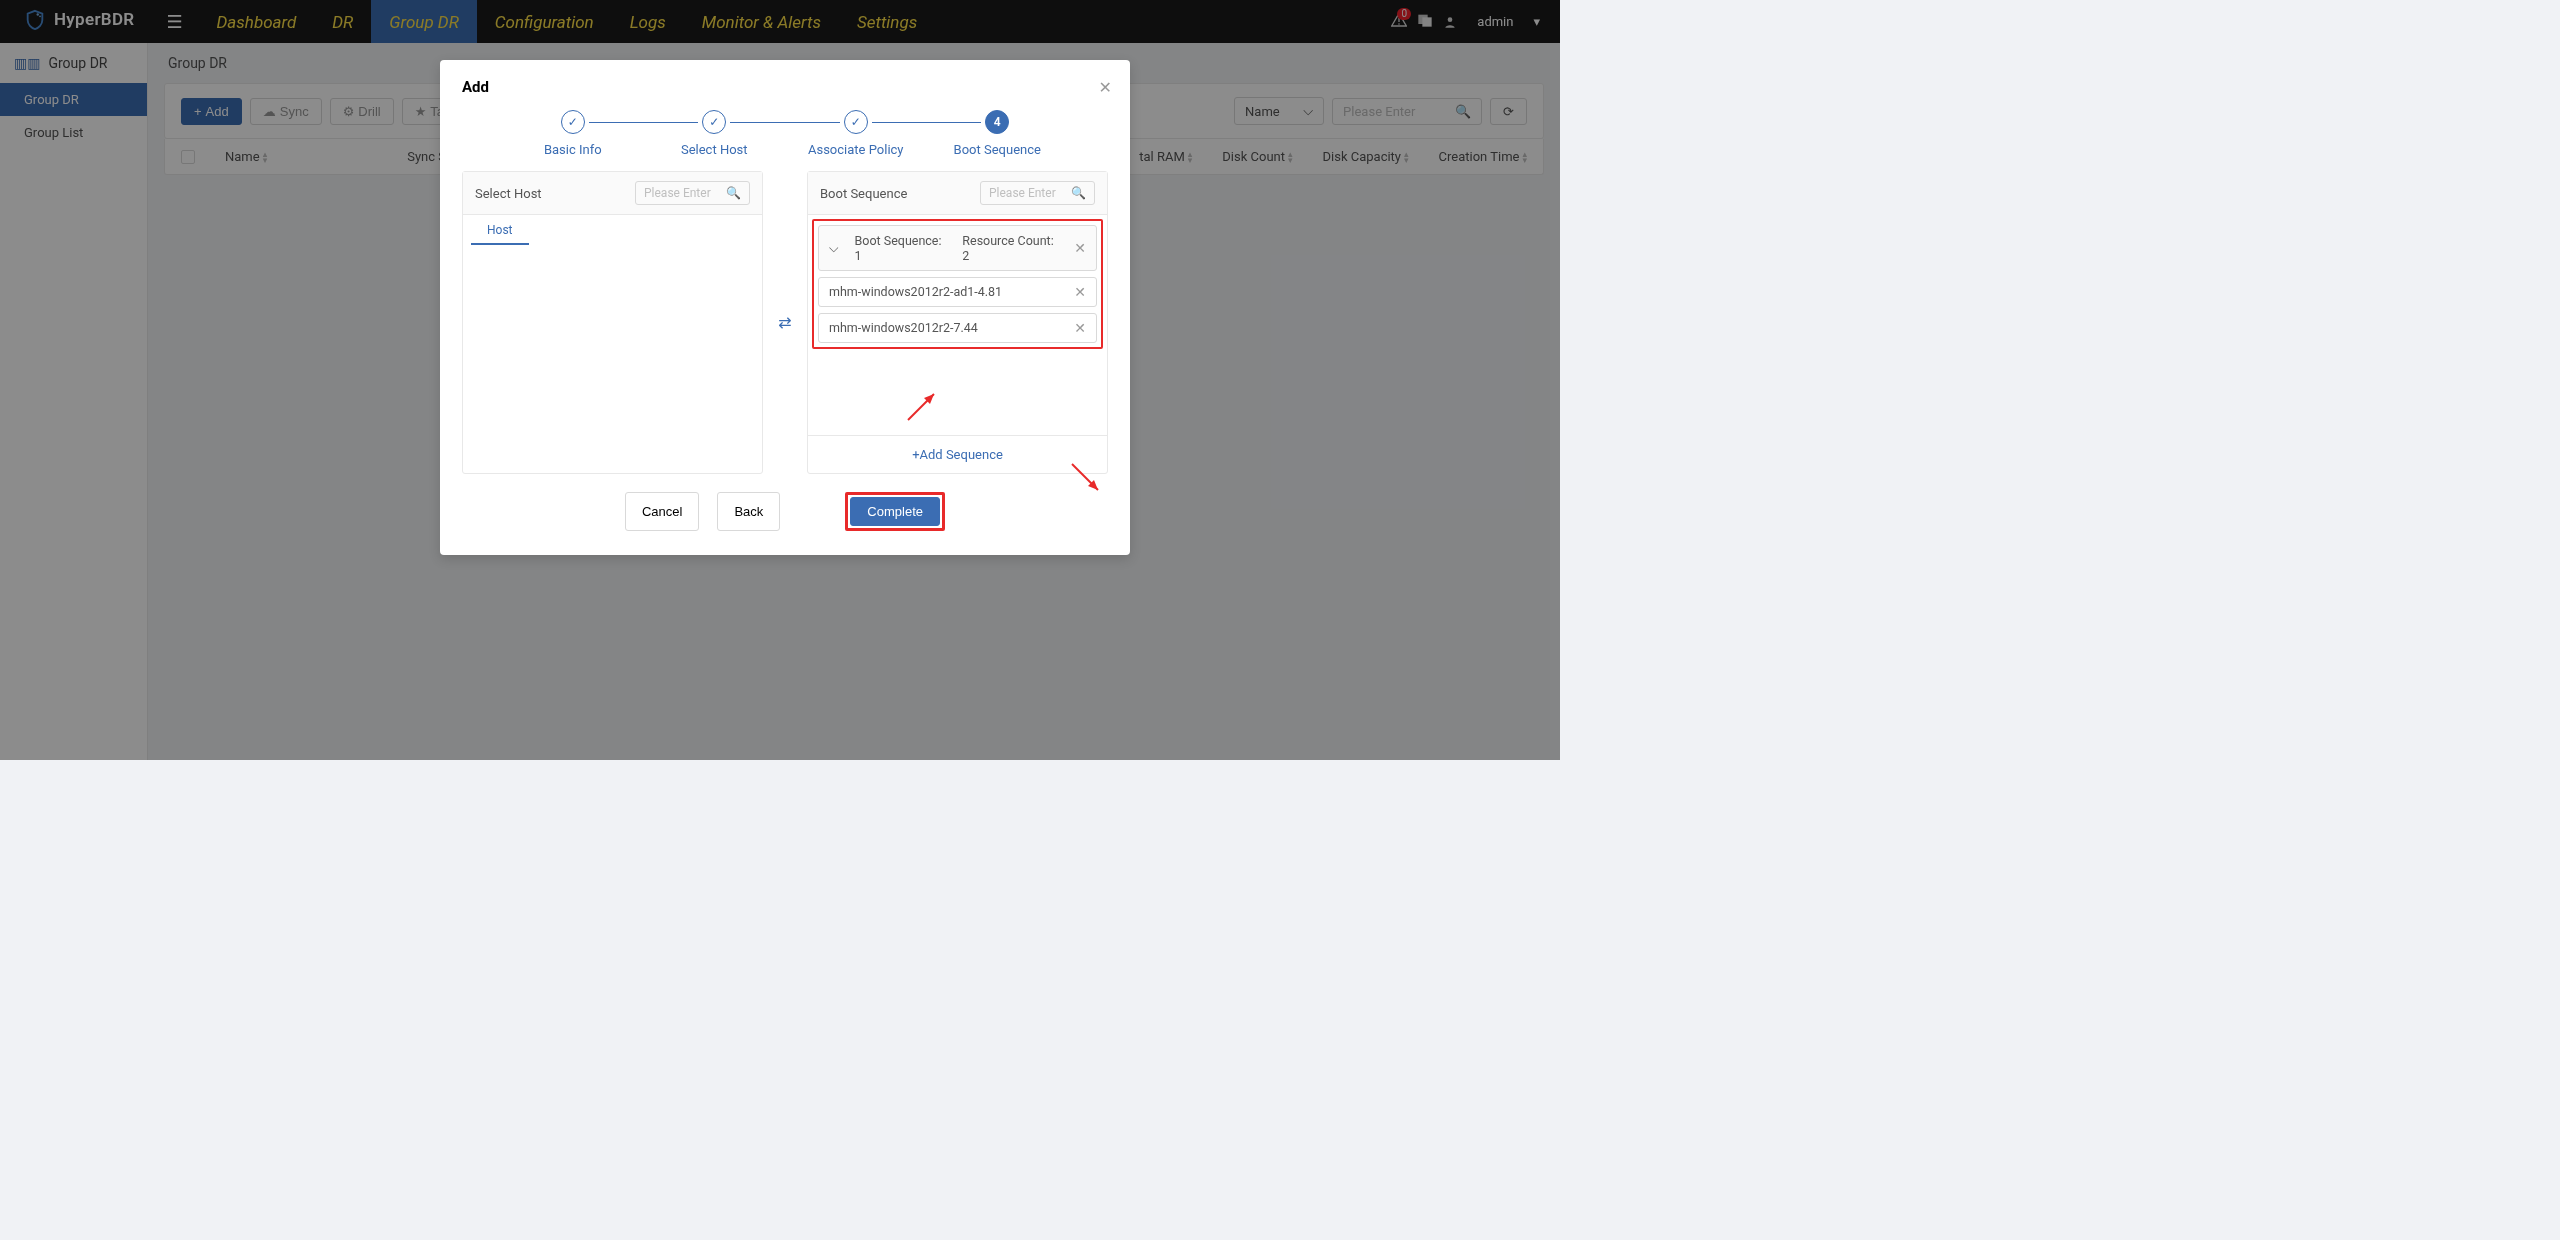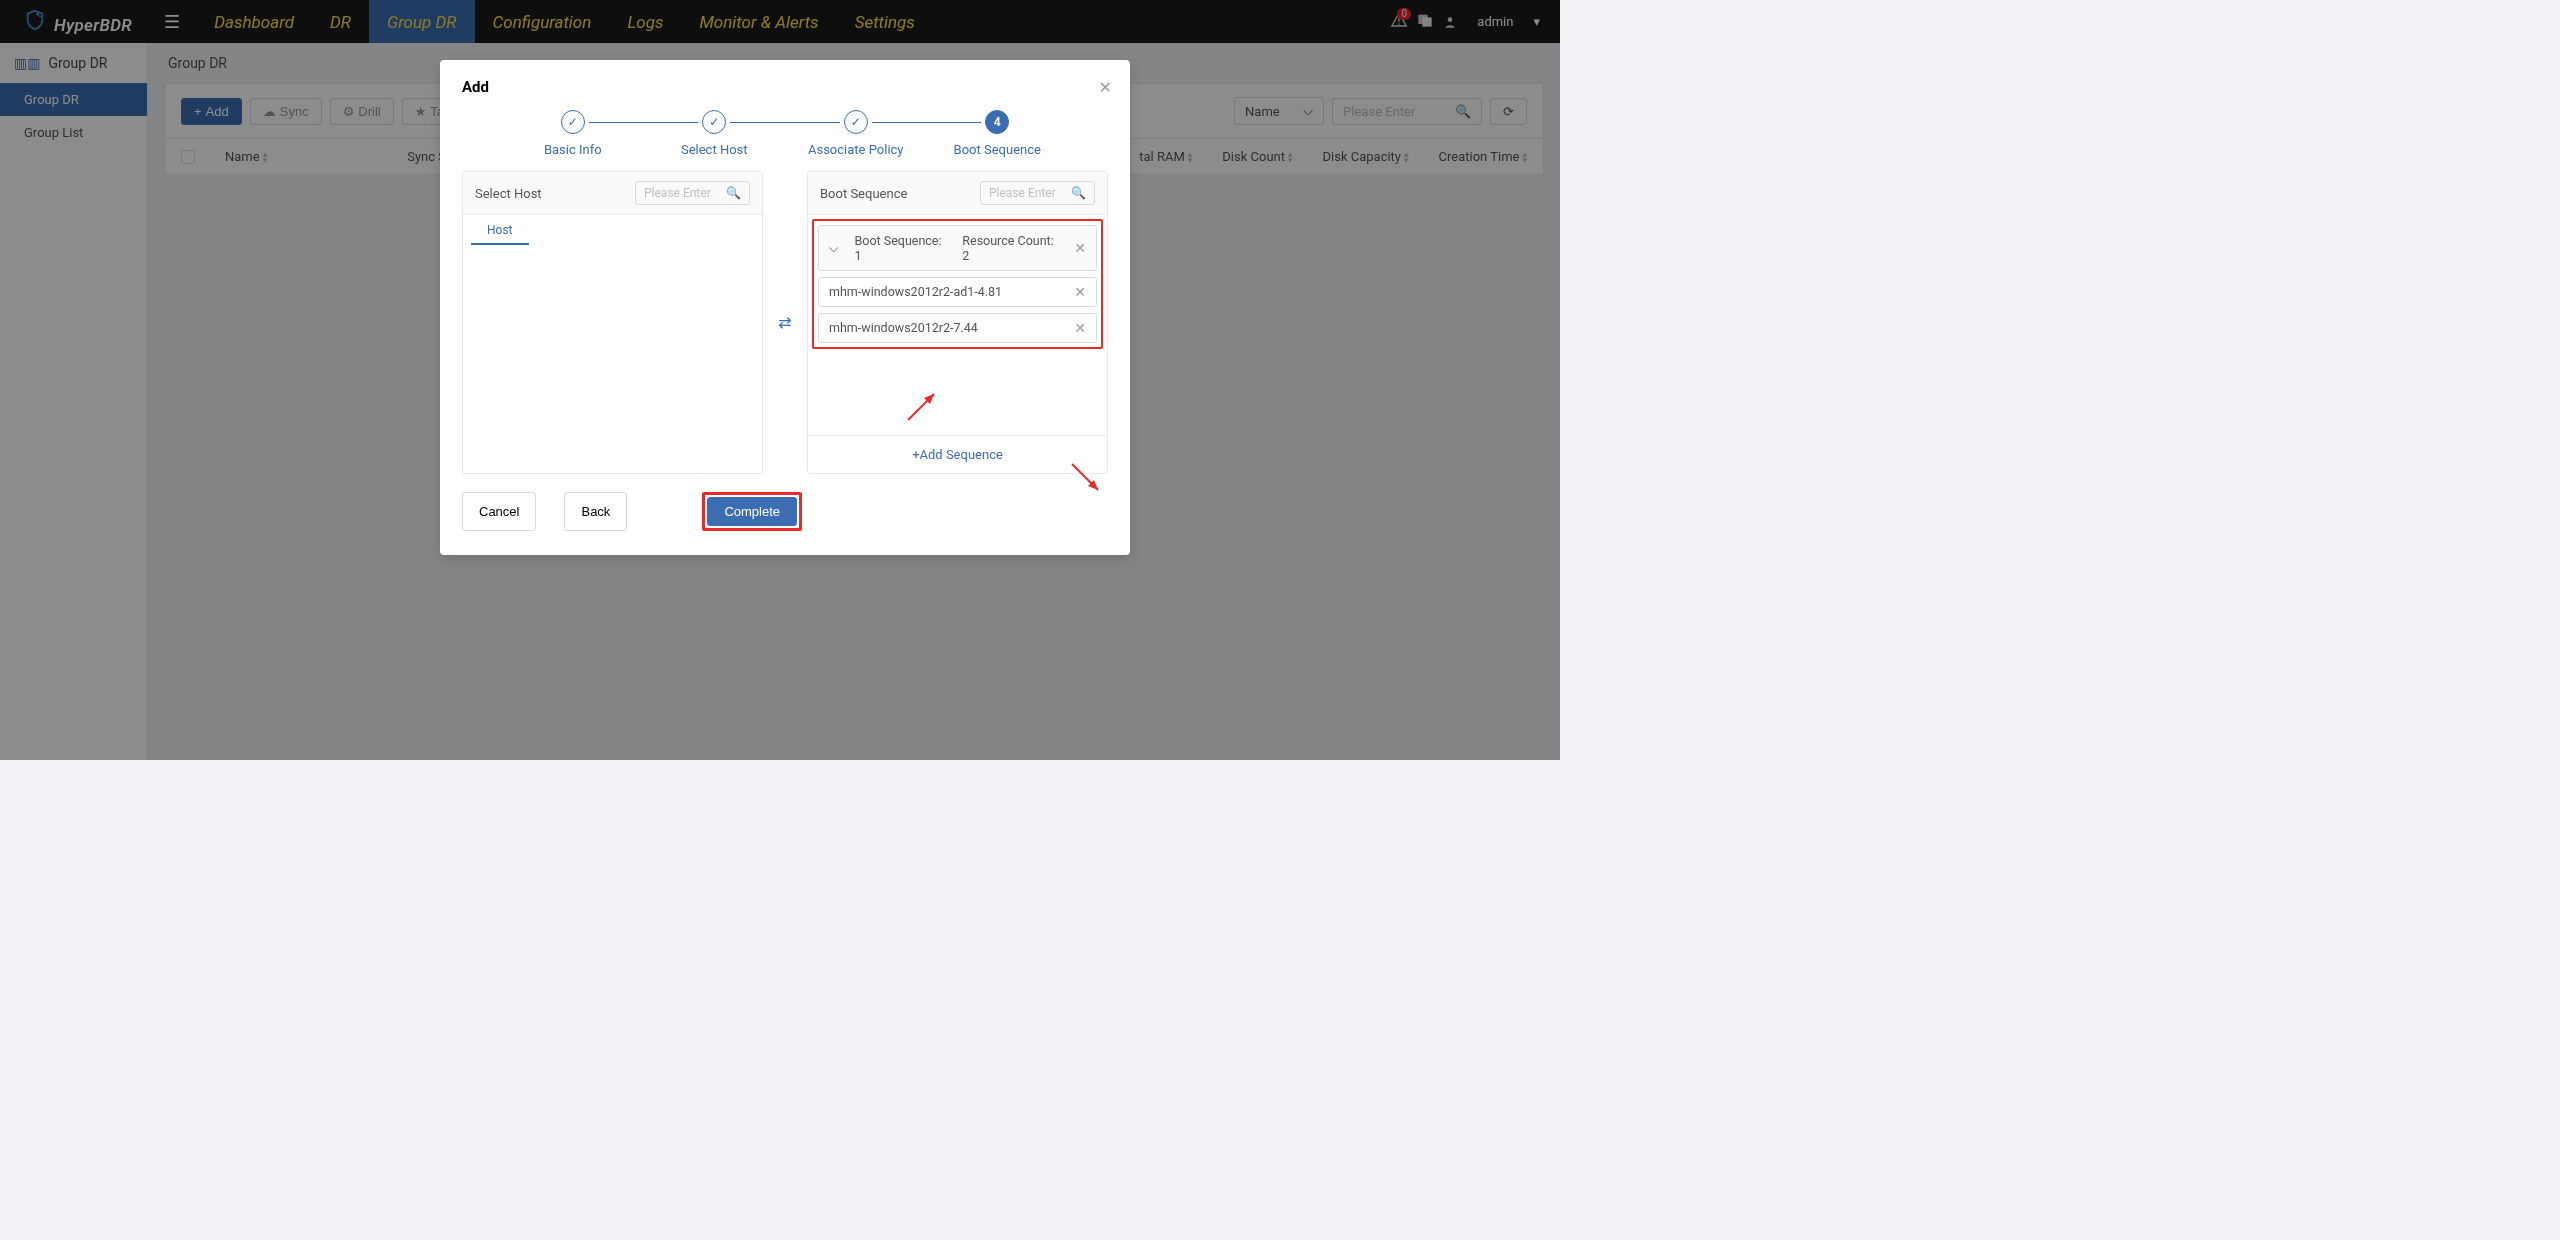--- a/index.html
+++ b/index.html
@@ -1,20 +1,20 @@
 <!DOCTYPE html>
 <html><head>
 <meta charset="utf-8">
 <style>
 * { box-sizing: border-box; margin: 0; padding: 0; }
 body { font-family: -apple-system, BlinkMacSystemFont, "Segoe UI", Roboto, "Helvetica Neue", Arial, sans-serif; font-size: 14px; background: #f0f2f5; position: relative; width: 1560px; height: 760px; overflow: hidden; }
 
 
 .topnav { background: #1a1a1a; height: 43px; display: flex; align-items: center; color: #fff; }
-.brand { display: flex; align-items: flex-end; padding: 0 16px 0 24px; font-weight: 600; font-size: 17px; letter-spacing: .3px; gap: 8px; font-style: italic; }
+.brand { display: flex; align-items: flex-start; padding: 0 16px 0 24px; font-weight: 600; font-size: 17px; letter-spacing: .3px; gap: 8px; }
 .brand-icon { width: 22px; height: 22px; }
 .hamburger { padding: 0 16px; font-size: 18px; cursor: pointer; }
 .navlinks { display: flex; height: 100%; }
 .navlink { display: flex; align-items: center; padding: 0 18px; color: #fde047; font-size: 17px; cursor: pointer; font-style: italic; }
 .navlink.active { background: #3b6db3; }
 .right { margin-left: auto; display: flex; align-items: center; gap: 10px; padding-right: 20px; }
 .badge-wrap { position: relative; }
 .badge { position: absolute; top: -4px; right: -4px; background: #f5222d; color: #fff; border-radius: 8px; font-size: 10px; padding: 0 4px; line-height: 12px; min-width: 14px; text-align: center; }
 .user { display: flex; align-items: center; gap: 20px; font-size: 13px; cursor: pointer; }
 
@@ -63,21 +63,21 @@
 
 .seqhi { border: 2.5px solid #e82a2a; margin: 4px; padding: 4px; border-radius: 2px; }
 .seqgrp { border: 1px solid #d9d9d9; background: #fafafa; border-radius: 3px; padding: 7px 10px; display: flex; align-items: center; gap: 16px; font-size: 12.5px; color: #555; cursor: pointer; }
 .seqgrp .x { margin-left: auto; cursor: pointer; color: #999; font-size: 14px; }
 .seqitem { border: 1px solid #d9d9d9; background: #fff; border-radius: 3px; padding: 6px 10px; margin-top: 6px; font-size: 12.5px; color: #555; display: flex; justify-content: space-between; }
 .seqitem .x { color: #999; cursor: pointer; font-size: 14px; }
 .pbody { flex: 1; min-height: 220px; }
 .addseq { text-align: center; padding: 11px; color: #3b6db3; font-size: 13px; cursor: pointer; border-top: 1px solid #e8e8e8; }
 .swap { display: flex; align-items: center; justify-content: center; width: 24px; color: #3b6db3; font-size: 16px; cursor: pointer; }
 
-.mbtns { display: flex; justify-content: flex-start; gap: 28px; margin-top: 18px; position: relative; }
+.mbtns { display: flex; justify-content: center; gap: 18px; margin-top: 18px; position: relative; }
 .mbtn { border: 1px solid #d9d9d9; background: #fff; border-radius: 3px; padding: 6px 16px; font-size: 13px; cursor: pointer; }
 .mbtn.primary { background: #3b6db3; border-color: #3b6db3; color: #fff; }
 .hi-btn { border: 3px solid #e82a2a; padding: 2px; display: inline-flex; border-radius: 2px; margin-left: 47px; }
 
 
 .arrow { position: absolute; color: #e82a2a; pointer-events: none; }
 .arrow svg { overflow: visible; }
 </style>
 </head>
 <body>

